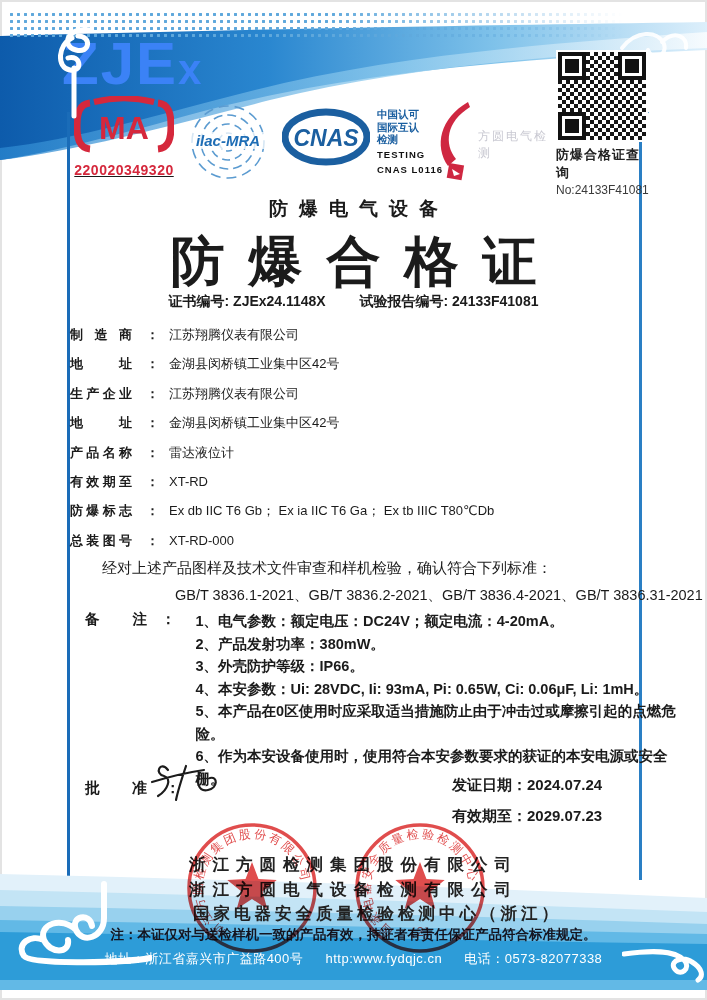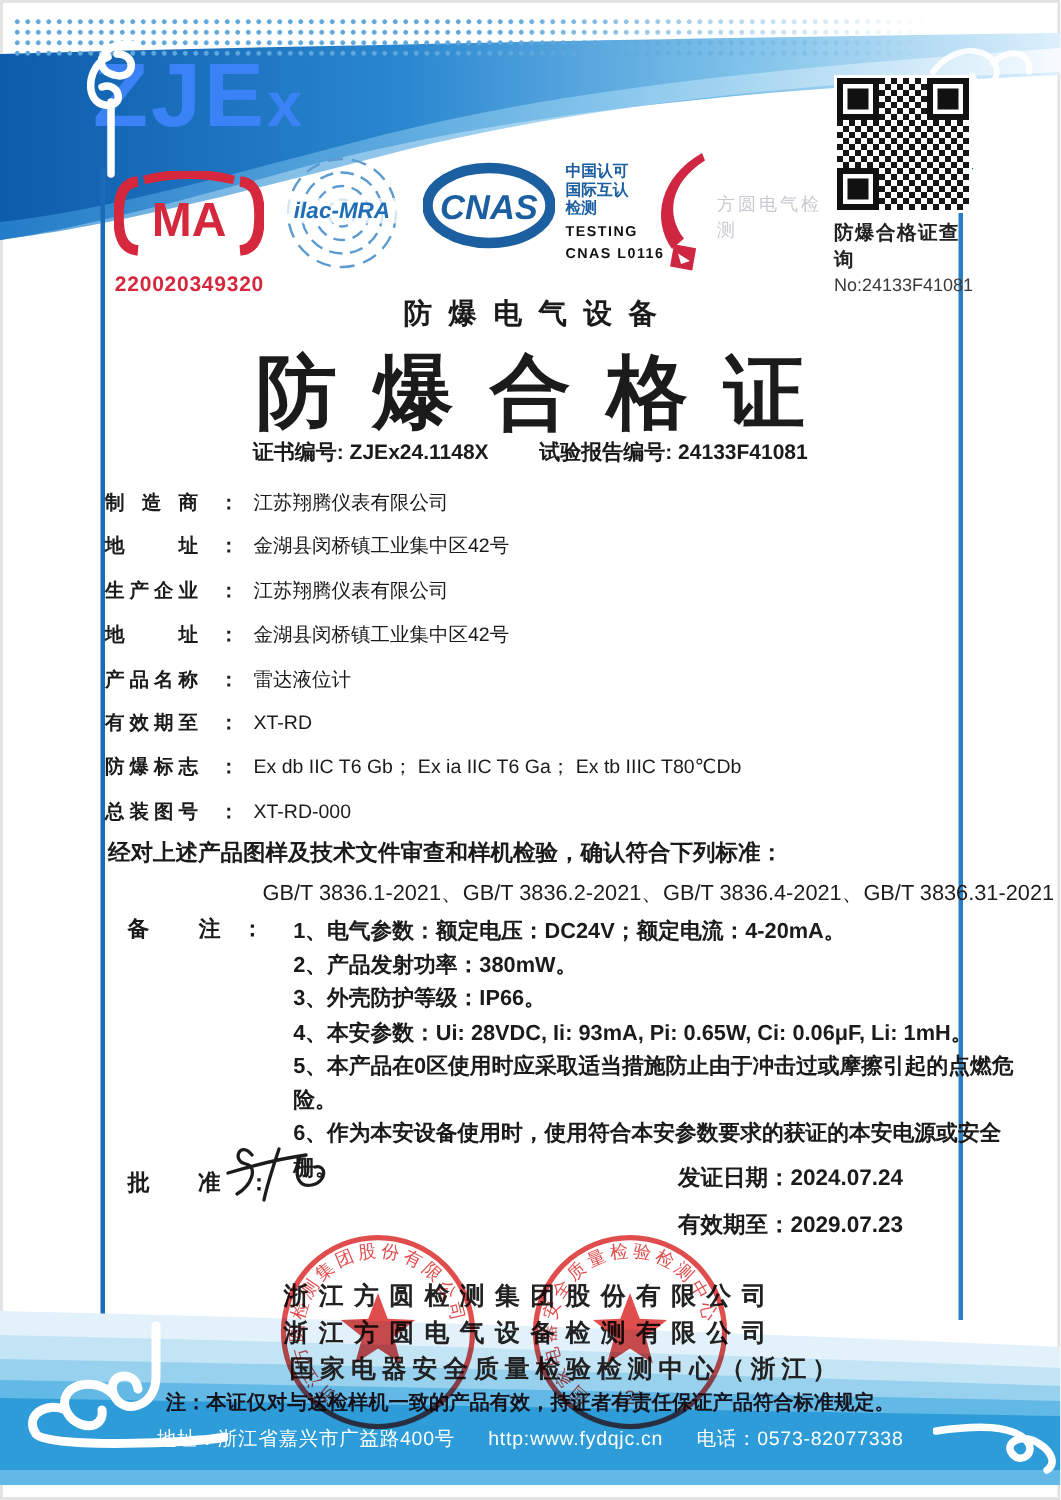--- a/index.html
+++ b/index.html
@@ -18,21 +18,21 @@
         font-size:60px;letter-spacing:2px;line-height:60px;}
   .zjex .sub{font-size:42px;}
   .vline{position:absolute;width:3px;background:#1a6cb8;}
   .vline.l{left:67px;top:112px;height:772px;}
   .vline.r{left:639px;top:126px;height:754px;background:#2a7fc4;}
   .varrow{position:absolute;left:631px;top:112px;width:0;height:0;
         border-left:9px solid transparent;border-right:9px solid transparent;
         border-top:13px solid #2a7fc4;}
 
   
-  .cma{position:absolute;left:72px;top:114px;width:104px;text-align:right;}
+  .cma{position:absolute;left:72px;top:96px;width:104px;text-align:center;text-decoration:underline;}
   .cma .num{display:block;margin-top:2px;color:#d5283c;font-weight:bold;font-size:14px;letter-spacing:.5px;}
   .ilac{position:absolute;left:188px;top:102px;width:80px;height:80px;}
   .ilac .lbl{position:absolute;left:-2px;top:30px;width:84px;text-align:center;
         color:#1e6db5;font-weight:bold;font-style:italic;font-size:15px;background:rgba(255,255,255,.75);}
   .cnas{position:absolute;left:282px;top:108px;display:flex;gap:7px;align-items:flex-start;}
   .cnas .txt{font-size:10.5px;line-height:12.5px;color:#1b5fa0;font-weight:bold;}
   .cnas .txt .en{color:#111;font-size:9.5px;letter-spacing:1px;margin-top:3px;}
   .fy{position:absolute;left:430px;top:98px;width:130px;height:90px;}
   .fy .cn{position:absolute;left:48px;top:30px;color:#c9c9d2;font-size:12px;letter-spacing:2px;}
   .qrb{position:absolute;left:556px;top:50px;width:92px;text-align:left;}
@@ -52,21 +52,21 @@
   .certline{position:absolute;top:293px;left:0;width:100%;text-align:center;
         font-size:14px;font-weight:600;}
   .certline .gap{display:inline-block;width:26px;}
 
   
   .fields{position:absolute;left:70px;top:326px;font-size:13px;}
   .frow{height:29.4px;white-space:nowrap;}
   .jlabel{display:inline-block;width:62px;text-align:justify;text-align-last:justify;font-weight:600;vertical-align:top;}
   .colon{display:inline-block;margin:0 10px 0 14px;font-weight:600;}
   .fval{font-weight:500;}
-  .confirm{position:absolute;left:72px;top:559px;font-size:15px;font-weight:700;}
+  .confirm{position:absolute;left:102px;top:559px;font-size:15px;font-weight:400;}
   .standards{position:absolute;left:175px;top:586px;font-size:14.5px;font-weight:500;}
   .remarks{position:absolute;left:85px;top:610px;display:flex;font-size:14.5px;}
   .remarks .items{width:482px;line-height:22.5px;margin-left:10px;}
   .remarks .items div{margin:0;font-weight:bold;}
 
   
   .approve{position:absolute;left:85px;top:779px;font-size:15px;}
   .sig{position:absolute;left:138px;top:756px;}
   .dates{position:absolute;left:452px;top:776px;font-size:15px;font-weight:bold;}
   .dates div+div{margin-top:12px;}

